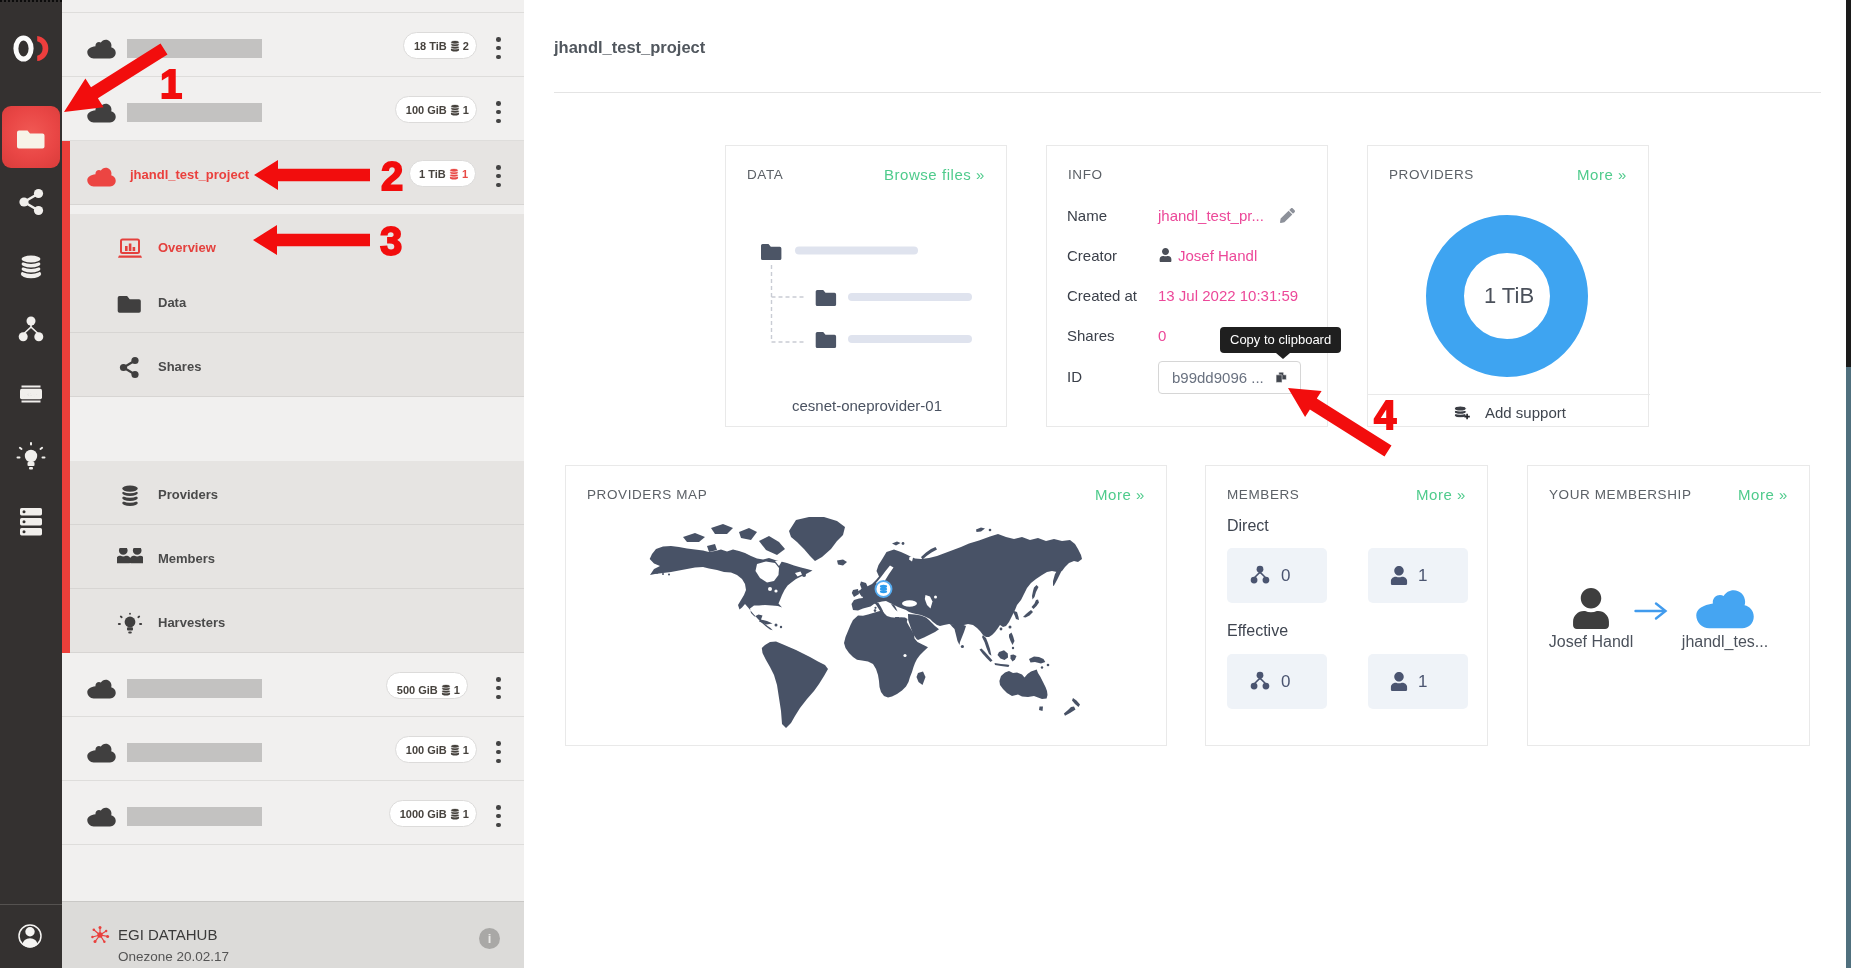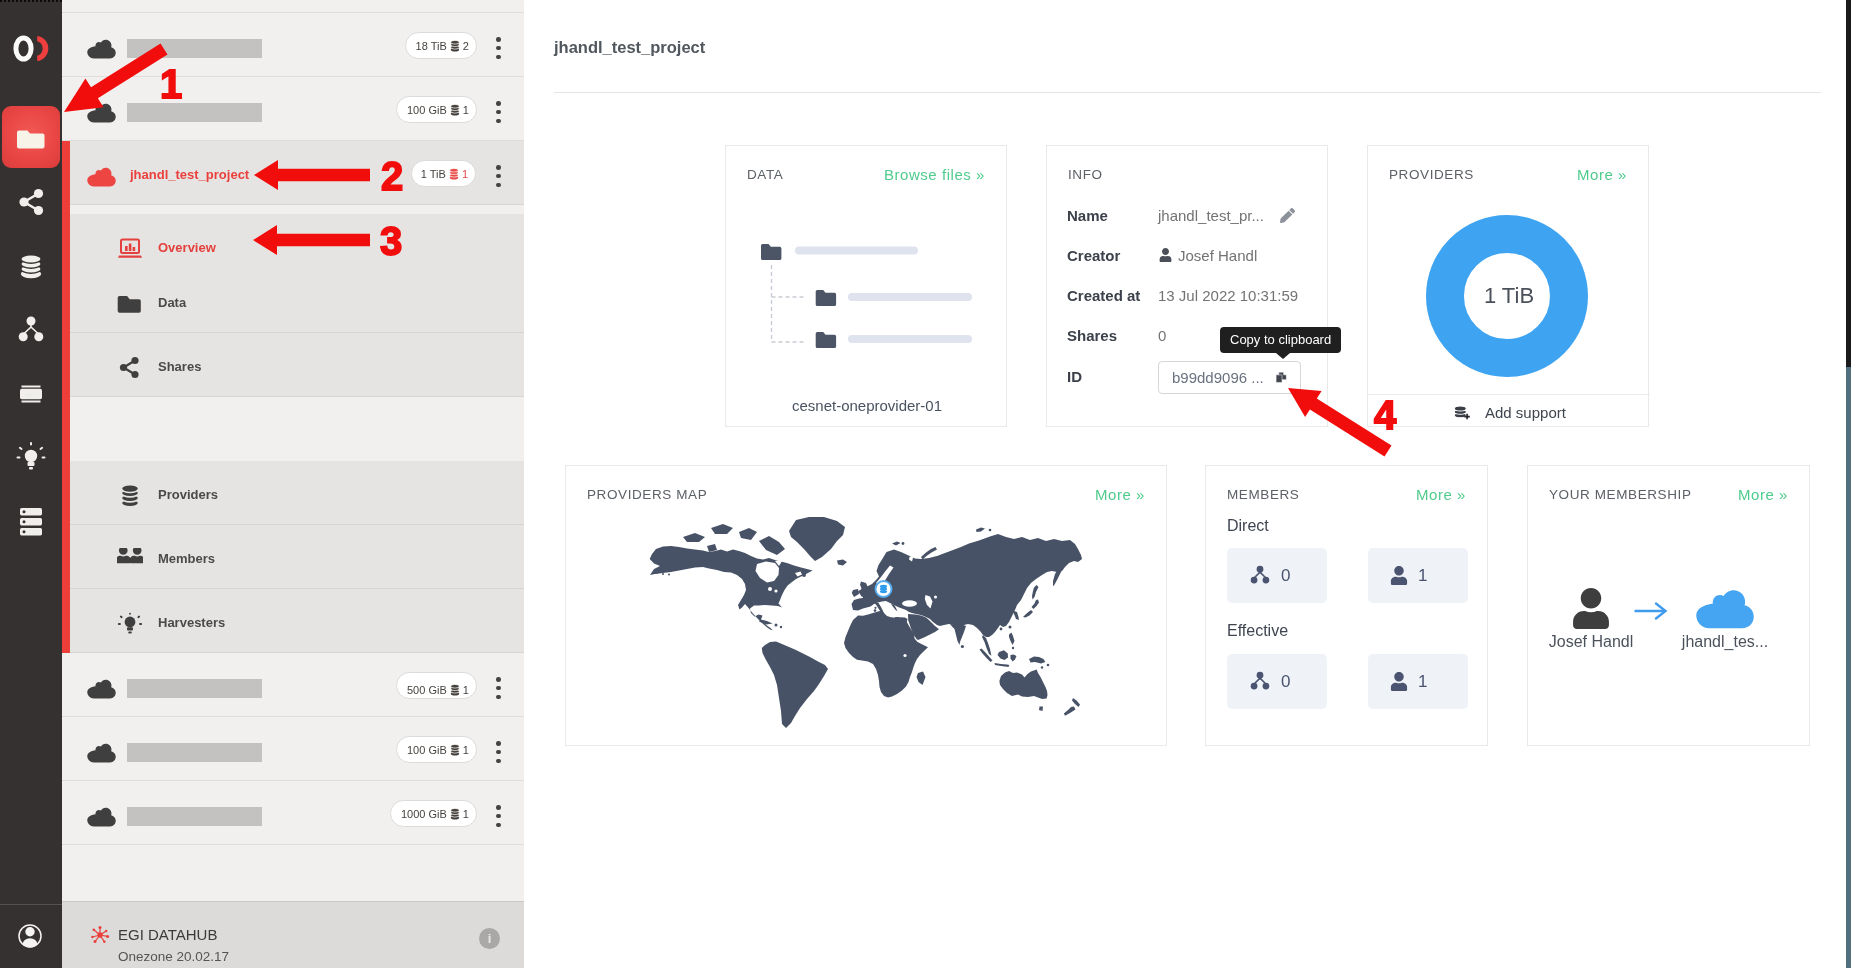--- a/index.html
+++ b/index.html
@@ -6,34 +6,34 @@
 #stage{position:relative;width:1851px;height:968px;overflow:hidden}
 #lbar{left:0;top:0;width:62px;height:968px;background:#343130;border-top:2px dotted #0c0c0c;box-sizing:border-box}
 #tile{left:2px;top:106px;width:58px;height:62px;border-radius:9px;background:radial-gradient(circle at 50% 45%,#f15954 0%,#e94645 55%,#d93c3a 100%)}
 #lbarsep{left:0;top:904px;width:62px;height:1px;background:#555250}
 #sbar{left:62px;top:0;width:462px;height:968px;background:#f1f0ef}
 .row{left:62px;width:462px;height:64px;border-bottom:1px solid #dedddb;box-sizing:border-box;position:absolute}
 .sel{background:#e6e4e2;border-bottom:1px solid #d7d5d3}
 #redbord{left:62px;top:141px;width:8px;height:512px;background:#ec3f3a}
 .cld{position:absolute;left:24px;top:24px}
 .bar{position:absolute;left:65px;top:26px;width:135px;height:19px;background:#c3c2c1}
-.badge{position:absolute;height:27px;border:1px solid #dcdbda;background:#fff;border-radius:14px;top:19px;font-size:11px;font-weight:normal;color:#47433e;display:flex;align-items:center;justify-content:center;box-sizing:border-box}
+.badge{position:absolute;height:27px;border:1px solid #dcdbda;background:#fff;border-radius:14px;top:19px;font-size:11px;font-weight:bold;color:#47433e;display:flex;align-items:center;justify-content:center;box-sizing:border-box}
 .kebab{position:absolute;left:434px;top:24px;width:5px}
 .kebab i{display:block;width:4.6px;height:4.6px;border-radius:50%;background:#434343;margin-bottom:4.2px}
 .slbl{position:absolute;left:96px;top:26px;font-size:13px;font-weight:bold;color:#4a4a4a}
 .sico{position:absolute;left:55px;top:23px}
 #sfoot{left:62px;top:901px;width:558px;height:67px;background:#dcdbd9;border-top:1px solid #c9c8c6}
 #main{left:524px;top:0;width:1327px;height:968px;background:#fff}
 #title{left:30px;top:38px;font-size:16.5px;font-weight:bold;color:#51575e}
 #hr{left:30px;top:92px;width:1267px;height:1px;background:#e4e4e4}
 .card{position:absolute;background:#fff;border:1px solid #e9e9e9;box-sizing:border-box}
 .chead{position:absolute;left:21px;top:21px;font-size:13.5px;letter-spacing:.6px;color:#5c6167}
 .clink{position:absolute;right:21px;top:20px;font-size:15px;letter-spacing:.55px;color:#4fcb8c}
-.ilbl{position:absolute;left:20px;font-size:15px;font-weight:bold;color:#3b404a}
-.ival{position:absolute;left:111px;font-size:15px;color:#737373}
+.ilbl{position:absolute;left:20px;font-size:15px;font-weight:normal;color:#3b404a}
+.ival{position:absolute;left:111px;font-size:15px;color:#ec4899}
 #edge1{left:1846px;top:0;width:5px;height:367px;background:#1b1b1b}
 #edge2{left:1846px;top:367px;width:5px;height:601px;background:#50707e}
 .arrnum{position:absolute;color:#f20d0d;font-size:40px;font-weight:bold;-webkit-text-stroke:1.8px #f20d0d}
 .mtile{position:absolute;width:100px;height:55px;border-radius:5px;background:#eff3f8;display:flex;align-items:center;justify-content:flex-start;padding-left:22px;gap:10px;box-sizing:border-box}
 .mtile span{font-size:17px;color:#4a5470}
 </style></head>
 <body>
 <div id="stage">
 
 <svg width="0" height="0" style="position:absolute">
@@ -163,21 +163,21 @@
           <path d="M3 12 H1.8"></path>
         </g>
       </svg>
  <div class="slbl">Harvesters</div>
 </div>
 <div class="row" style="top:653px">
  <svg class="cld" width="31" height="23" viewBox="0 0 640 470" fill="#403f3f">
         <use href="#cloud"></use>
       </svg>
  <div class="bar"></div>
- <div class="badge" style="right:47px;padding:8px 7px 0 10px">500 GiB&nbsp;<svg width="10" height="12" viewBox="0 0 24 28" fill="#45413c">
+ <div class="badge" style="right:56px;padding:8px 7px 0 10px">500 GiB&nbsp;<svg width="10" height="12" viewBox="0 0 24 28" fill="#45413c">
           <ellipse cx="12" cy="23" rx="10" ry="4.4"></ellipse>
           <ellipse cx="12" cy="17" rx="10" ry="4.4" stroke="#fff" stroke-width="1.6"></ellipse>
           <ellipse cx="12" cy="11" rx="10" ry="4.4" stroke="#fff" stroke-width="1.6"></ellipse>
           <ellipse cx="12" cy="5" rx="10" ry="4.4" stroke="#fff" stroke-width="1.6"></ellipse>
         </svg>&nbsp;1</div>
  <div class="kebab">
         <i></i>
         <i></i>
         <i></i>
       </div>

